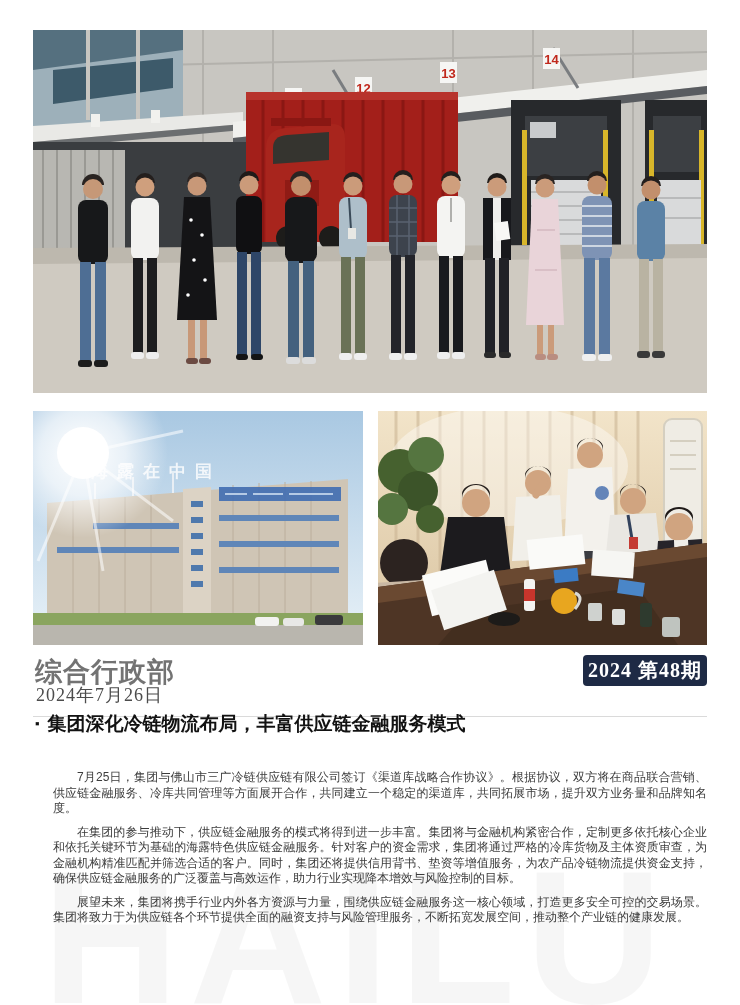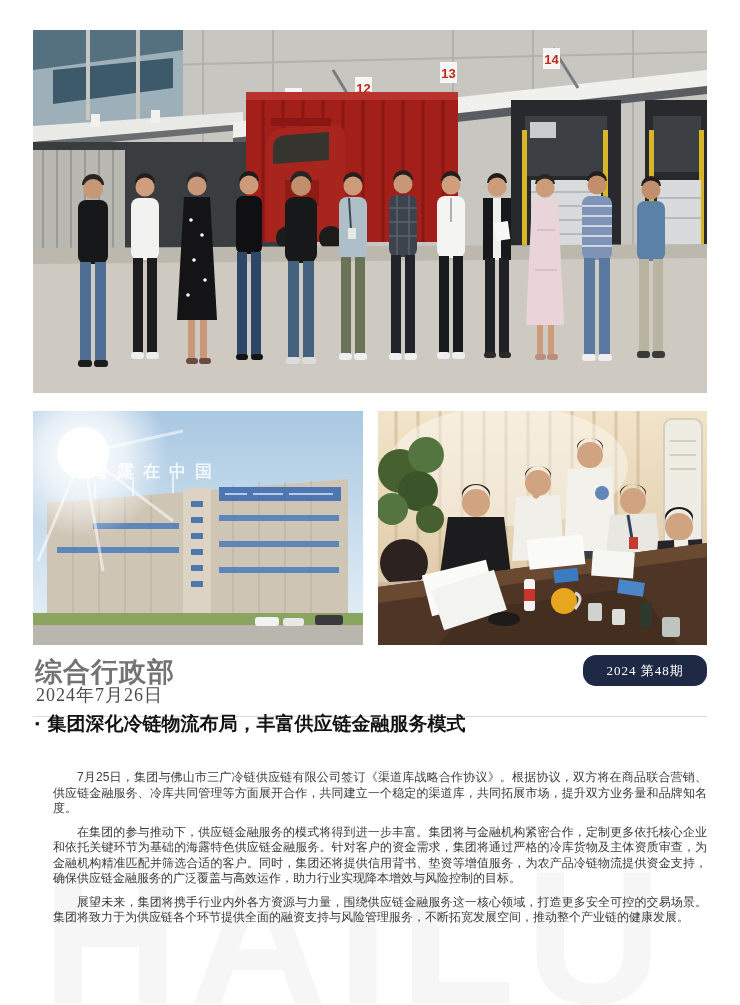--- a/index.html
+++ b/index.html
@@ -19,23 +19,23 @@
     font-family:"Liberation Serif","DejaVu Serif",serif;
     font-size:27px;font-weight:bold;color:#737373;letter-spacing:1px;
   }
   .date{
     position:absolute;left:36px;top:683px;
     font-family:"Liberation Serif","DejaVu Serif",serif;
     font-size:18px;color:#4c4c4c;letter-spacing:1px;
   }
   .issue-badge{
     position:absolute;left:583px;top:655px;width:124px;height:31px;
-    background:#1e2a45;border-radius:13px;color:#fff;
+    background:#1e2a45;border-radius:4px;color:#fff;
     font-family:"Liberation Serif","DejaVu Serif",serif;
-    font-size:13px;font-weight:normal;letter-spacing:1px;
+    font-size:20px;font-weight:bold;letter-spacing:1px;
     display:flex;align-items:center;justify-content:center;
   }
   .divider{position:absolute;left:33px;top:716px;width:674px;height:0;border-top:1px solid #dadada;}
 
   .headline{
     position:absolute;left:35px;top:711px;width:660px;
     font-size:19px;font-weight:bold;color:#121212;line-height:26px;z-index:2;
   }
   .headline .bullet{font-size:13px;vertical-align:2px;margin-right:8px;}
 

